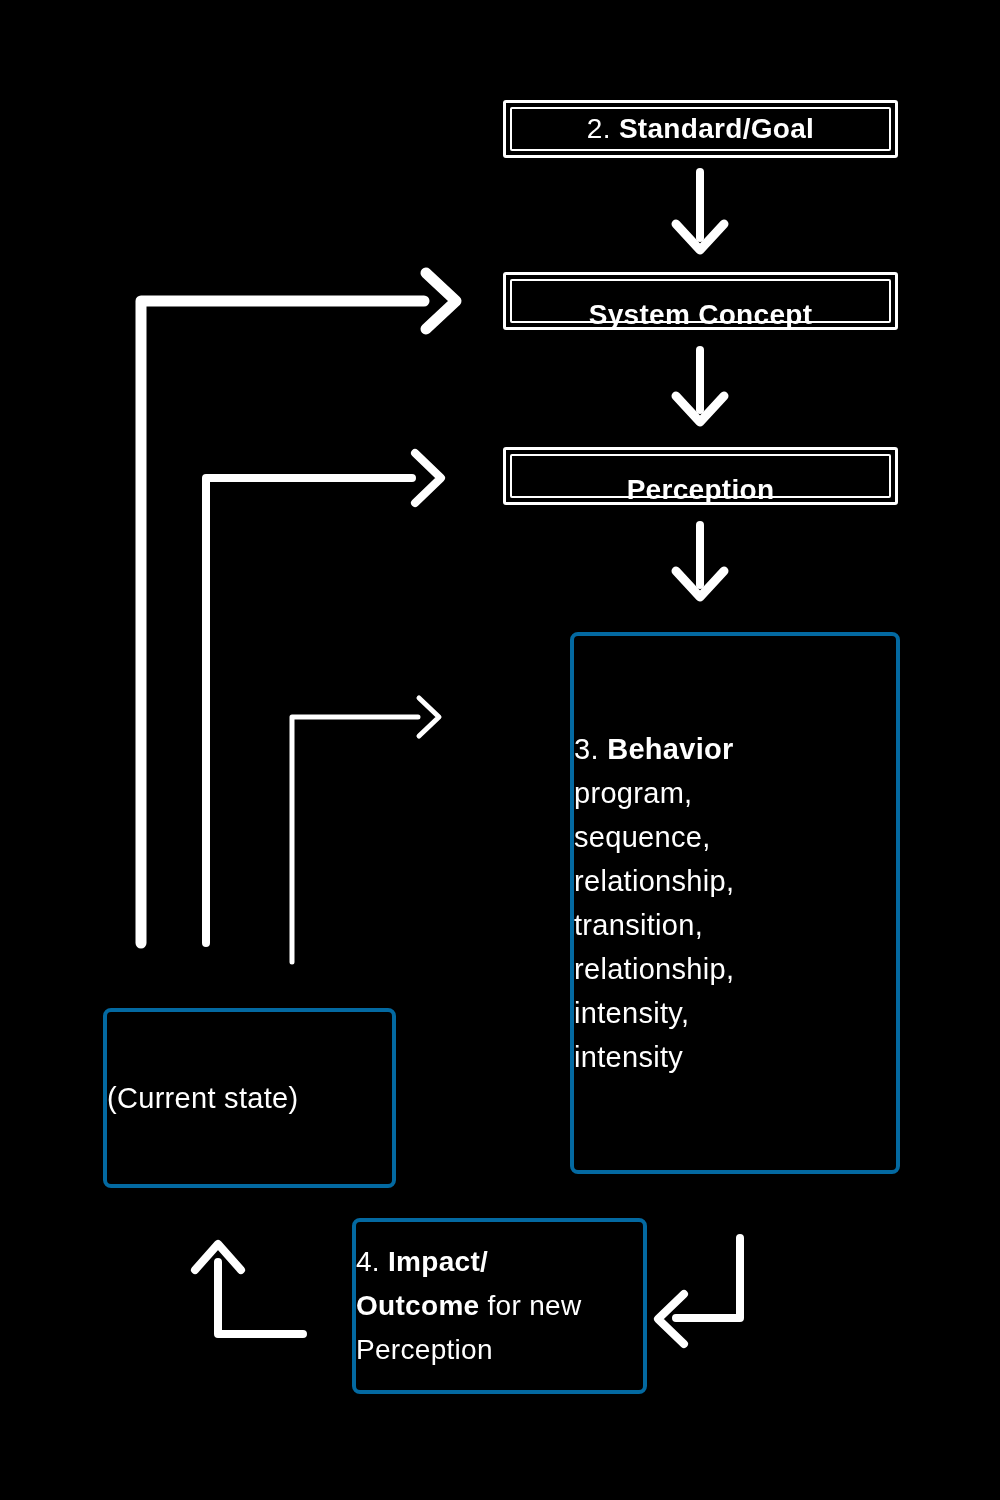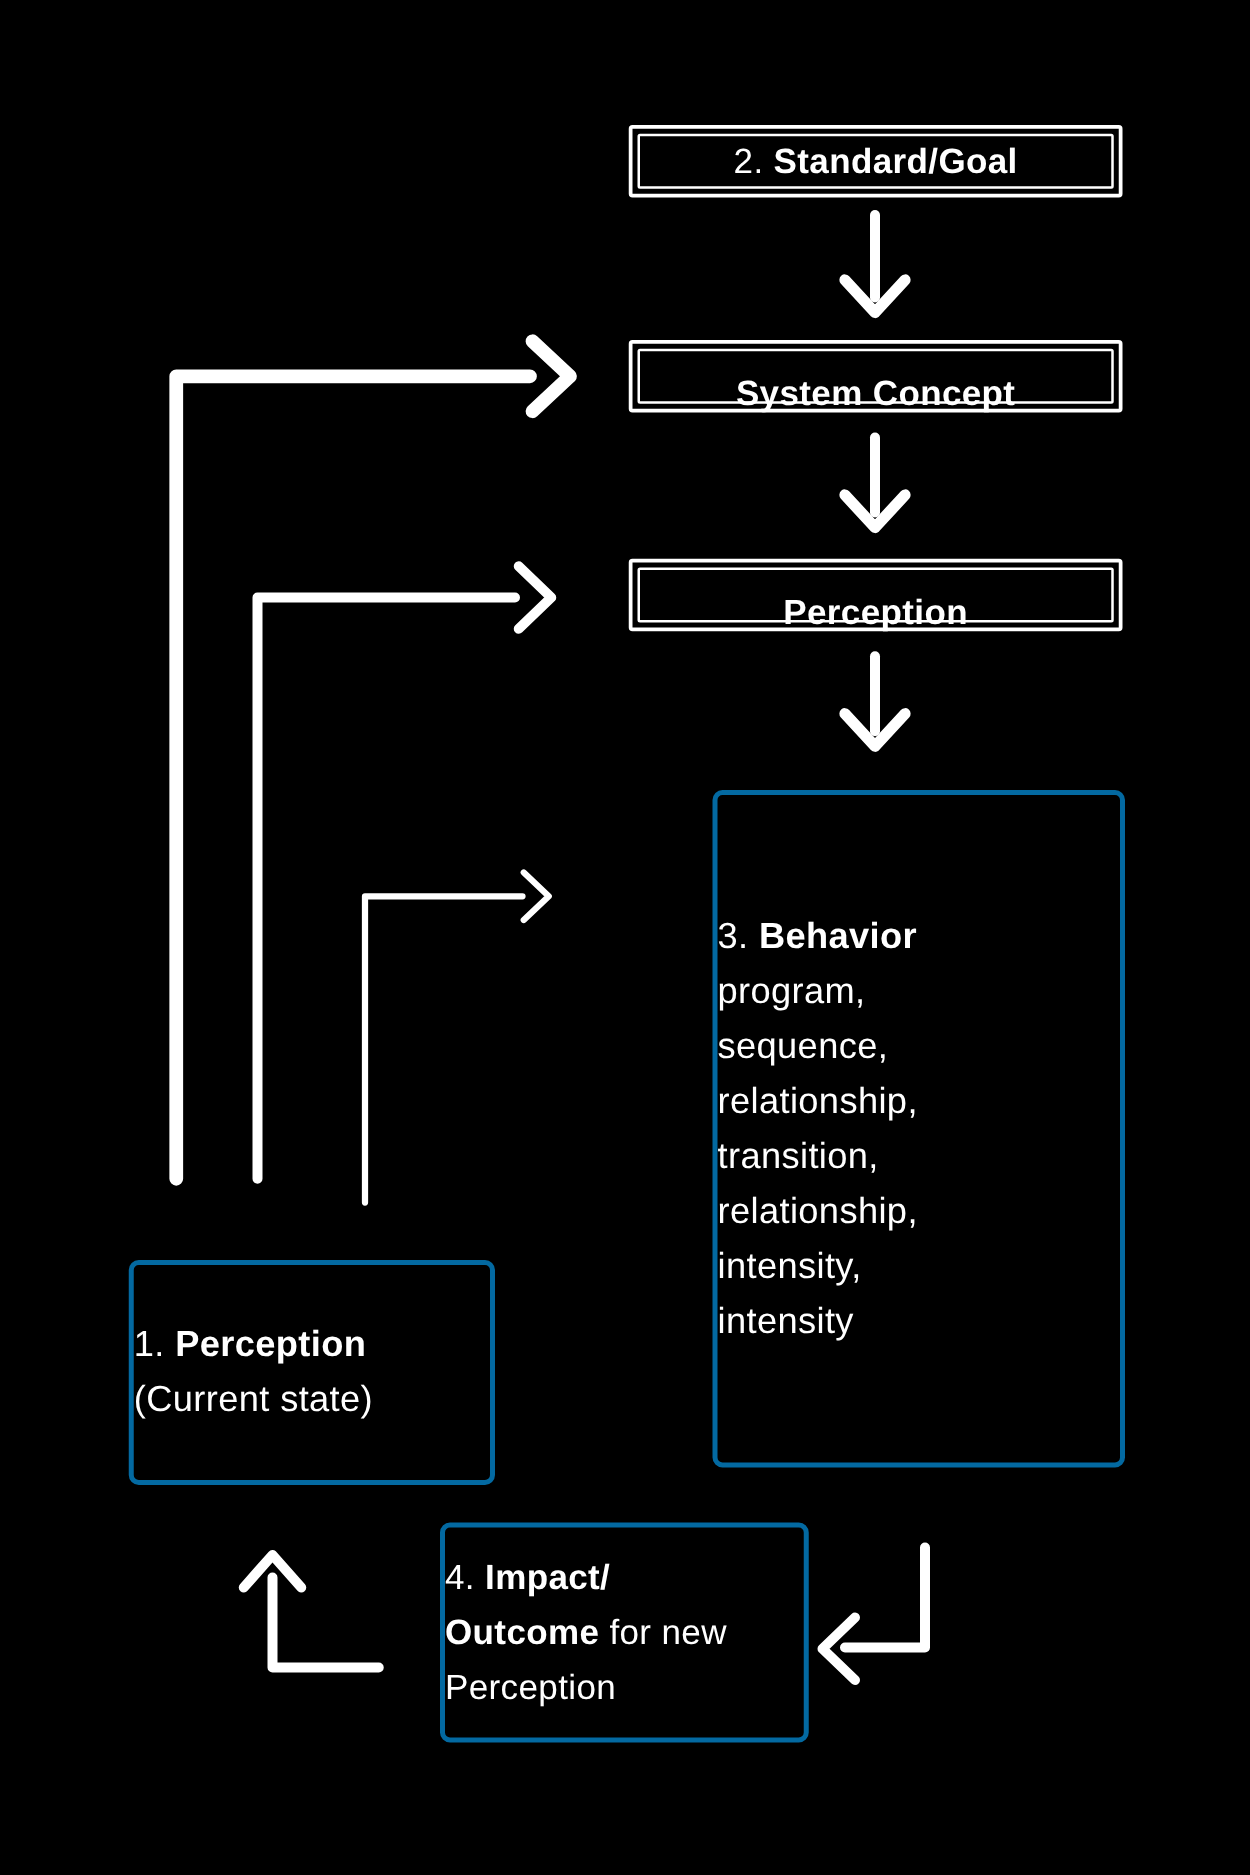--- a/index.html
+++ b/index.html
@@ -136,21 +136,20 @@
     <div class="line">program,</div>
     <div class="line">sequence,</div>
     <div class="line">relationship,</div>
     <div class="line">transition,</div>
     <div class="line">relationship,</div>
     <div class="line">intensity,</div>
     <div class="line">intensity</div>
   </div>
 
   <div class="sbox" style="left:103px; top:1008px; width:293px; height:180px; font-size:29px;">
-    <div class="line"><span>1. </span><b>Perception</b></div>
     <div class="line">(Current state)</div>
   </div>
 
   <div class="sbox" style="left:352px; top:1218px; width:295px; height:176px; font-size:28px;">
     <div class="line"><span>4. </span><b>Impact/</b></div>
     <div class="line"><b>Outcome</b><span> for new</span></div>
     <div class="line">Perception</div>
   </div>
 
 </div>

